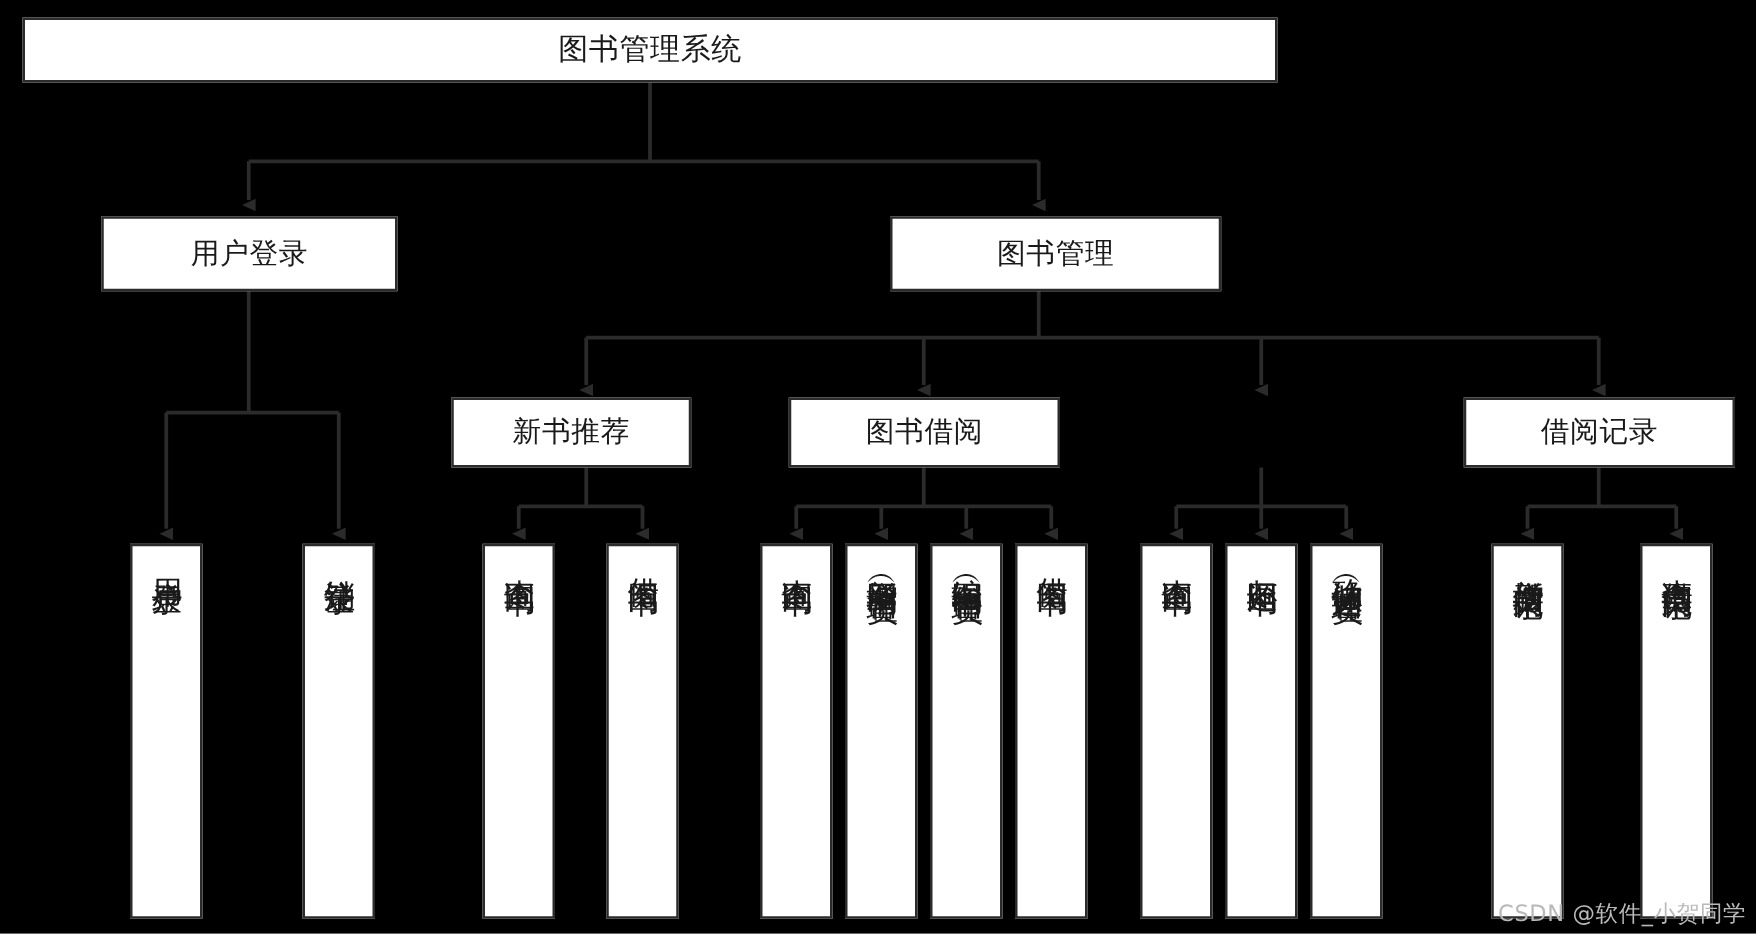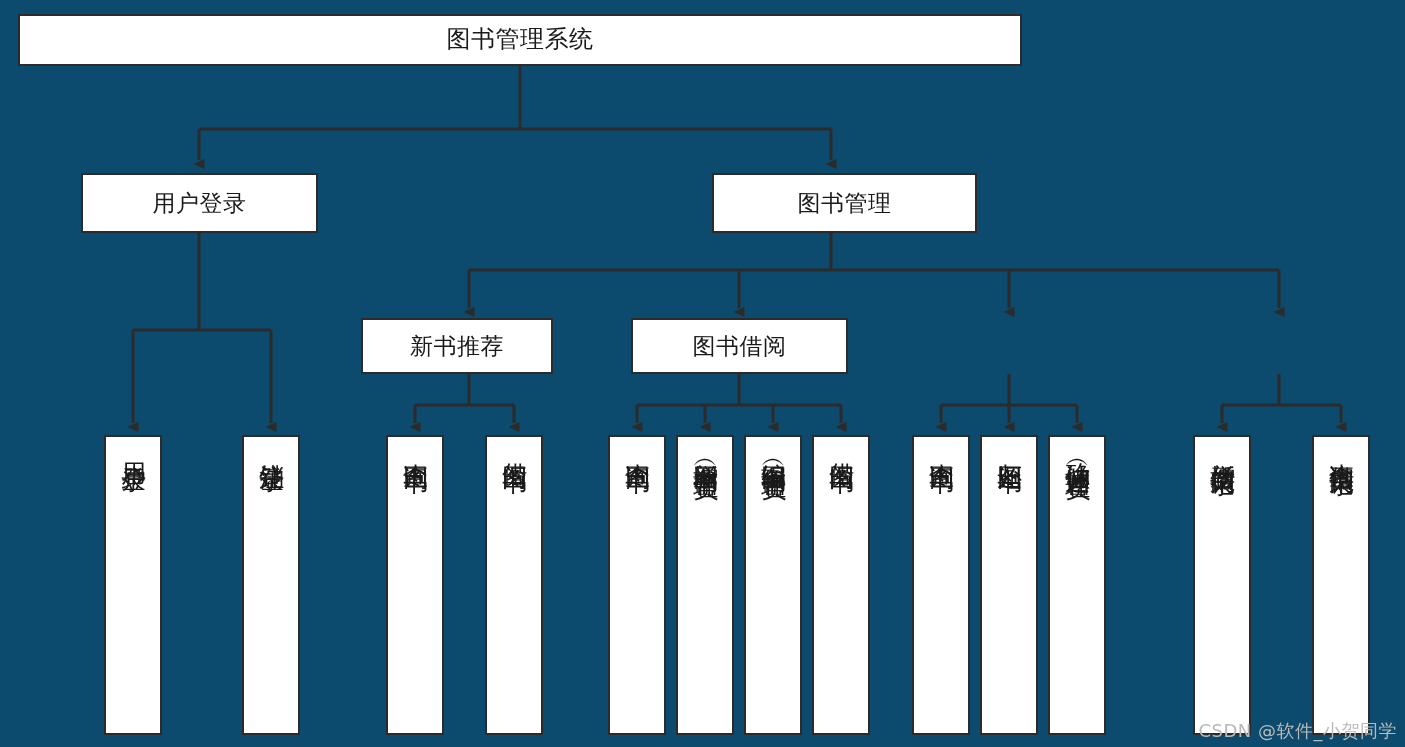--- a/index.html
+++ b/index.html
@@ -9,21 +9,21 @@
     background: #ffffff;
   }
   body {
     font-family: "DejaVu Sans", "Liberation Sans", sans-serif;
     color: #1a1a1a;
   }
   #canvas {
     position: relative;
     width: 1405px;
     height: 747px;
-    background: #0c4a6e;
+    background: #000000;
     overflow: hidden;
   }
   svg.edges {
     position: absolute;
     left: 0;
     top: 0;
     width: 1405px;
     height: 747px;
     pointer-events: none;
   }
@@ -134,20 +134,23 @@
   <div class="node" style="left:712px; top:173px; width:265px; height:60px;">
     <span class="label">图书管理</span>
   </div>
 
   <div class="node" style="left:361px; top:318px; width:192px; height:56px;">
     <span class="label">新书推荐</span>
   </div>
   <div class="node" style="left:631px; top:318px; width:217px; height:56px;">
     <span class="label">图书借阅</span>
   </div>
+  <div class="node" style="left:1171px; top:318px; width:217px; height:56px;">
+    <span class="label">借阅记录</span>
+  </div>
 
   <div class="node leaf" style="left:104px; top:435px; width:58px; height:300px;">
     <span class="label">用户登录</span>
   </div>
   <div class="node leaf" style="left:242px; top:435px; width:58px; height:300px;">
     <span class="label">注销登录</span>
   </div>
 
   <div class="node leaf" style="left:386px; top:435px; width:58px; height:300px;">
     <span class="label">查询图书</span>

